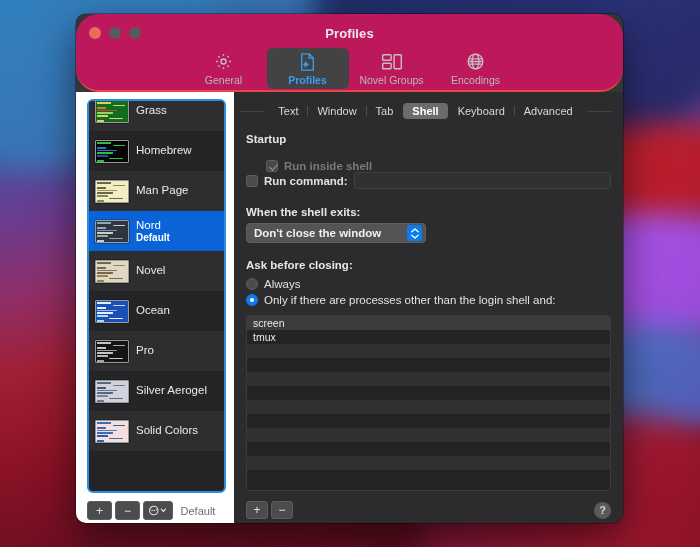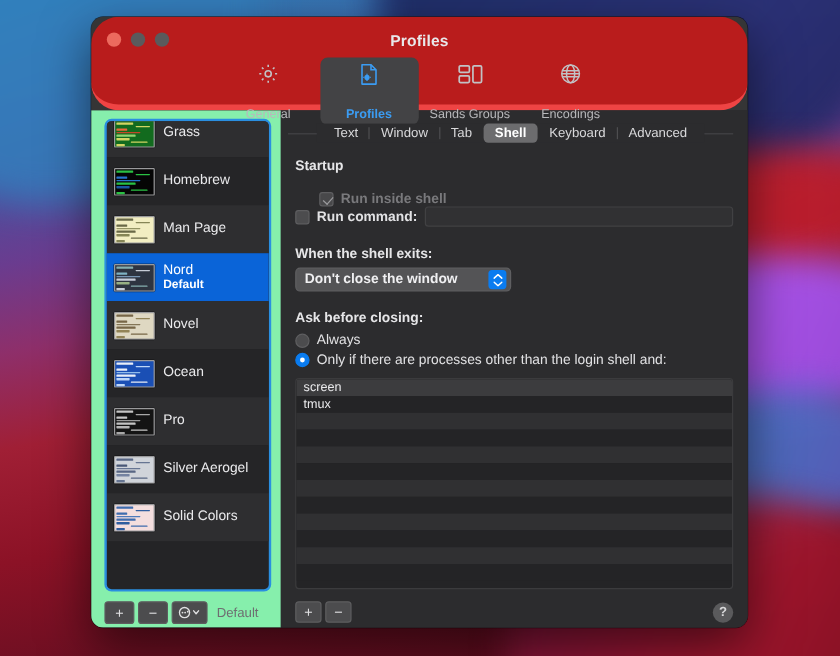--- a/index.html
+++ b/index.html
@@ -85,22 +85,22 @@
     border-radius: 10px;
     box-shadow: 0 16px 42px rgba(0,0,0,0.55), 0 0 0 0.5px rgba(0,0,0,0.6);
     overflow: hidden;
     display: flex;
     flex-direction: column;
   }
 
   
   #titlebar {
     height: 78px;
-    background: #b91c1c;
-    border-bottom: 5px solid #ef4444;
+    background: #be185d;
+    border-bottom: 2px solid #ef4444;
     position: relative;
     flex: none;
     border-radius: 23px;
   }
   #traffic {
     position: absolute;
     left: 13px; top: 13px;
     display: flex;
     gap: 8px;
   }
@@ -128,21 +128,21 @@
     gap: 2px;
     margin-top: 7px;
   }
   .tb-item {
     width: 82px;
     padding: 3px 2px 3px;
     border-radius: 6px;
     display: flex;
     flex-direction: column;
     align-items: center;
-    gap: 17px;
+    gap: 2px;
     cursor: default;
   }
   .tb-item.active { background: #434345; }
   .tb-icon {
     height: 21px;
     display: flex;
     align-items: center;
     justify-content: center;
   }
   .tb-label {
@@ -157,21 +157,21 @@
     flex: 1;
     display: flex;
     background: #2c2c2e;
     min-height: 0;
   }
 
   
   #sidebar {
     width: 158px;
     flex: none;
-    background: #86efac;
+    background: #ffffff;
     padding: 7px 8px 0 11px;
     display: flex;
     flex-direction: column;
   }
   #profile-scroll {
     flex: 1;
     border: 2px solid #2a8fe0;
     border-radius: 6px;
     background: #242426;
     overflow: hidden;
@@ -506,21 +506,21 @@
       </div>
 
       <div class="tb-item">
         <div class="tb-icon">
           <svg width="22" height="18" viewBox="0 0 26 20" fill="none" stroke="#c2c2c5" stroke-width="1.7">
             <rect x="2" y="1.5" width="10" height="6.5" rx="1.2"></rect>
             <rect x="2" y="11.5" width="10" height="6.5" rx="1.2"></rect>
             <rect x="15.5" y="1.5" width="8.5" height="16.5" rx="1.2"></rect>
           </svg>
         </div>
-        <div class="tb-label">Sands Groups</div>
+        <div class="tb-label">Novel Groups</div>
       </div>
 
       <div class="tb-item">
         <div class="tb-icon">
           <svg width="19" height="19" viewBox="0 0 24 24" fill="none" stroke="#c2c2c5" stroke-width="1.6">
             <circle cx="12" cy="12" r="9.3"></circle>
             <ellipse cx="12" cy="12" rx="4.3" ry="9.3"></ellipse>
             <path d="M2.9 8.8h18.2M2.9 15.2h18.2M2.7 12h18.6"></path>
           </svg>
         </div>

